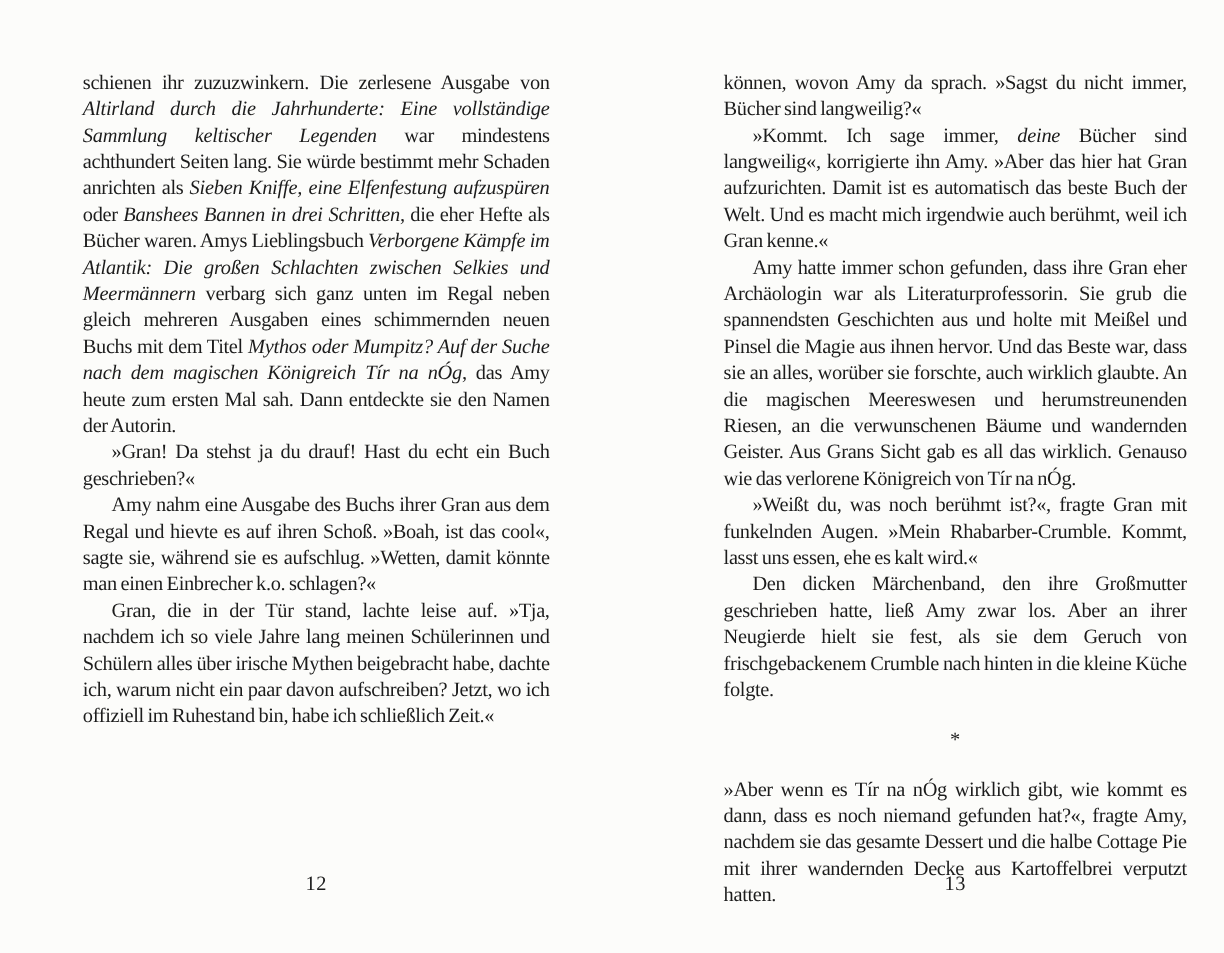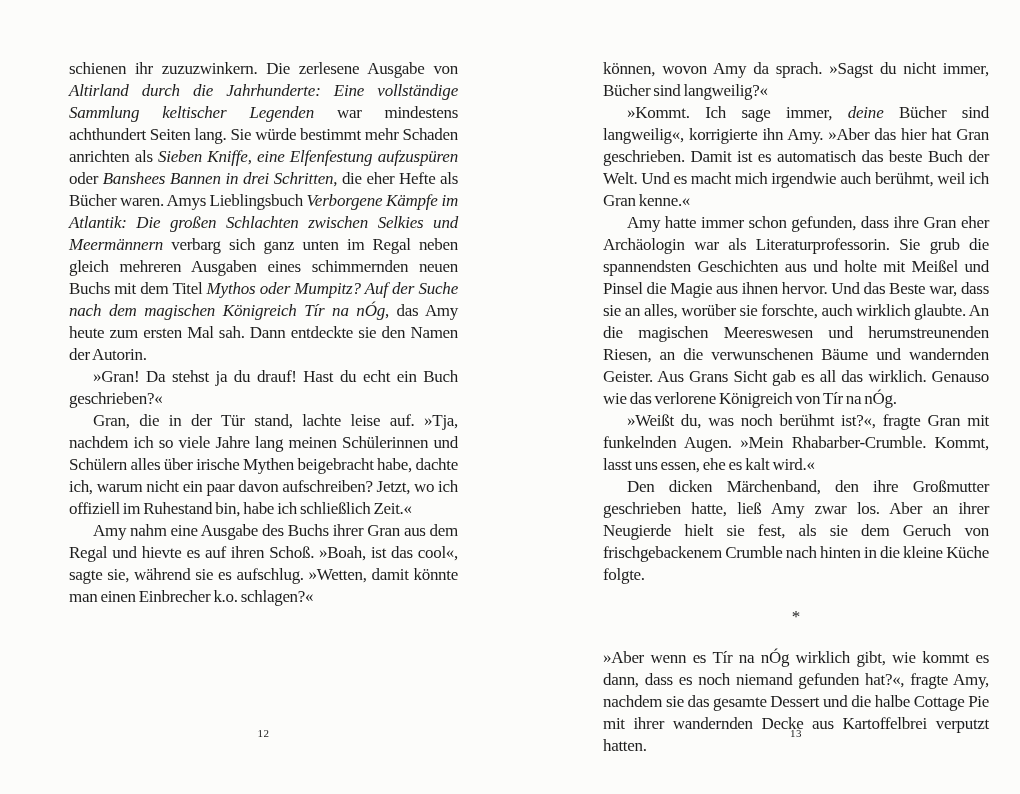--- a/index.html
+++ b/index.html
@@ -56,43 +56,43 @@
   .para em {
     font-style: italic;
     letter-spacing: -0.2px;
   }
   .page-number {
     position: absolute;
     top: 727px;
     left: 0;
     right: 0;
     text-align: center;
-    font-size: 11px;
+    font-size: 17px;
     letter-spacing: 0.5px;
   }
 </style>
 </head>
 <body style="--paper: #fcfcfa; --ink: #1c1c1c;">
 
 <div class="spread">
 
   <section class="page page--left">
     <div class="page-text">
         <p class="para para--continuation"><span>schienen ihr zuzuzwinkern. Die zerlesene Ausgabe von </span><em>Altirland durch die Jahrhunderte: Eine vollständige Sammlung keltischer Legenden</em><span> war mindestens achthundert Seiten lang. Sie würde bestimmt mehr Schaden anrichten als </span><em>Sieben Kniffe, eine Elfenfestung aufzuspüren</em><span> oder </span><em>Banshees Bannen in drei Schritten</em><span>, die eher Hefte als Bücher waren. Amys Lieblingsbuch </span><em>Verborgene Kämpfe im Atlantik: Die großen Schlachten zwischen Selkies und Meermännern</em><span> verbarg sich ganz unten im Regal neben gleich mehreren Ausgaben eines schimmernden neuen Buchs mit dem Titel </span><em>Mythos oder Mumpitz? Auf der Suche nach dem magischen Königreich Tír na nÓg</em><span>, das Amy heute zum ersten Mal sah. Dann entdeckte sie den Namen der Autorin.</span></p>
         <p class="para para--indent"><span>»Gran! Da stehst ja du drauf! Hast du echt ein Buch geschrieben?«</span></p>
+        <p class="para para--indent"><span>Amy nahm eine Ausgabe des Buchs ihrer Gran aus dem Regal und hievte es auf ihren Schoß. »Boah, ist das cool«, sagte sie, während sie es aufschlug. »Wetten, damit könnte man einen Einbrecher k.o. schlagen?«</span></p>
         <p class="para para--indent"><span>Gran, die in der Tür stand, lachte leise auf. »Tja, nachdem ich so viele Jahre lang meinen Schülerinnen und Schülern alles über irische Mythen beigebracht habe, dachte ich, warum nicht ein paar davon aufschreiben? Jetzt, wo ich offiziell im Ruhestand bin, habe ich schließlich Zeit.«</span></p>
-        <p class="para para--indent"><span>Amy nahm eine Ausgabe des Buchs ihrer Gran aus dem Regal und hievte es auf ihren Schoß. »Boah, ist das cool«, sagte sie, während sie es aufschlug. »Wetten, damit könnte man einen Einbrecher k.o. schlagen?«</span></p>
       </div>
     <div class="page-number">12</div>
   </section>
 
   <section class="page page--right">
     <div class="page-text">
         <p class="para para--continuation"><span>können, wovon Amy da sprach. »Sagst du nicht immer, Bücher sind langweilig?«</span></p>
-        <p class="para para--indent"><span>»Kommt. Ich sage immer, </span><em>deine</em><span> Bücher sind langweilig«, korrigierte ihn Amy. »Aber das hier hat Gran geschrieben. Damit ist es automatisch das beste Buch der Welt. Und es macht mich irgendwie auch berühmt, weil ich Gran kenne.«</span></p>
+        <p class="para para--indent"><span>»Kommt. Ich sage immer, </span><em>deine</em><span> Bücher sind langweilig«, korrigierte ihn Amy. »Aber das hier hat Gran aufzurichten. Damit ist es automatisch das beste Buch der Welt. Und es macht mich irgendwie auch berühmt, weil ich Gran kenne.«</span></p>
         <p class="para para--indent"><span>Amy hatte immer schon gefunden, dass ihre Gran eher Archäologin war als Literaturprofessorin. Sie grub die spannendsten Geschichten aus und holte mit Meißel und Pinsel die Magie aus ihnen hervor. Und das Beste war, dass sie an alles, worüber sie forschte, auch wirklich glaubte. An die magischen Meereswesen und herumstreunenden Riesen, an die verwunschenen Bäume und wandernden Geister. Aus Grans Sicht gab es all das wirklich. Genauso wie das verlorene Königreich von Tír na nÓg.</span></p>
         <p class="para para--indent"><span>»Weißt du, was noch berühmt ist?«, fragte Gran mit funkelnden Augen. »Mein Rhabarber-Crumble. Kommt, lasst uns essen, ehe es kalt wird.«</span></p>
         <p class="para para--indent"><span>Den dicken Märchenband, den ihre Großmutter geschrieben hatte, ließ Amy zwar los. Aber an ihrer Neugierde hielt sie fest, als sie dem Geruch von frischgebackenem Crumble nach hinten in die kleine Küche folgte.</span></p>
         <p class="para para--separator"><span>*</span></p>
         <p class="para para--continuation"><span>»Aber wenn es Tír na nÓg wirklich gibt, wie kommt es dann, dass es noch niemand gefunden hat?«, fragte Amy, nachdem sie das gesamte Dessert und die halbe Cottage Pie mit ihrer wandernden Decke aus Kartoffelbrei verputzt hatten.</span></p>
       </div>
     <div class="page-number">13</div>
   </section>
 
 </div>

